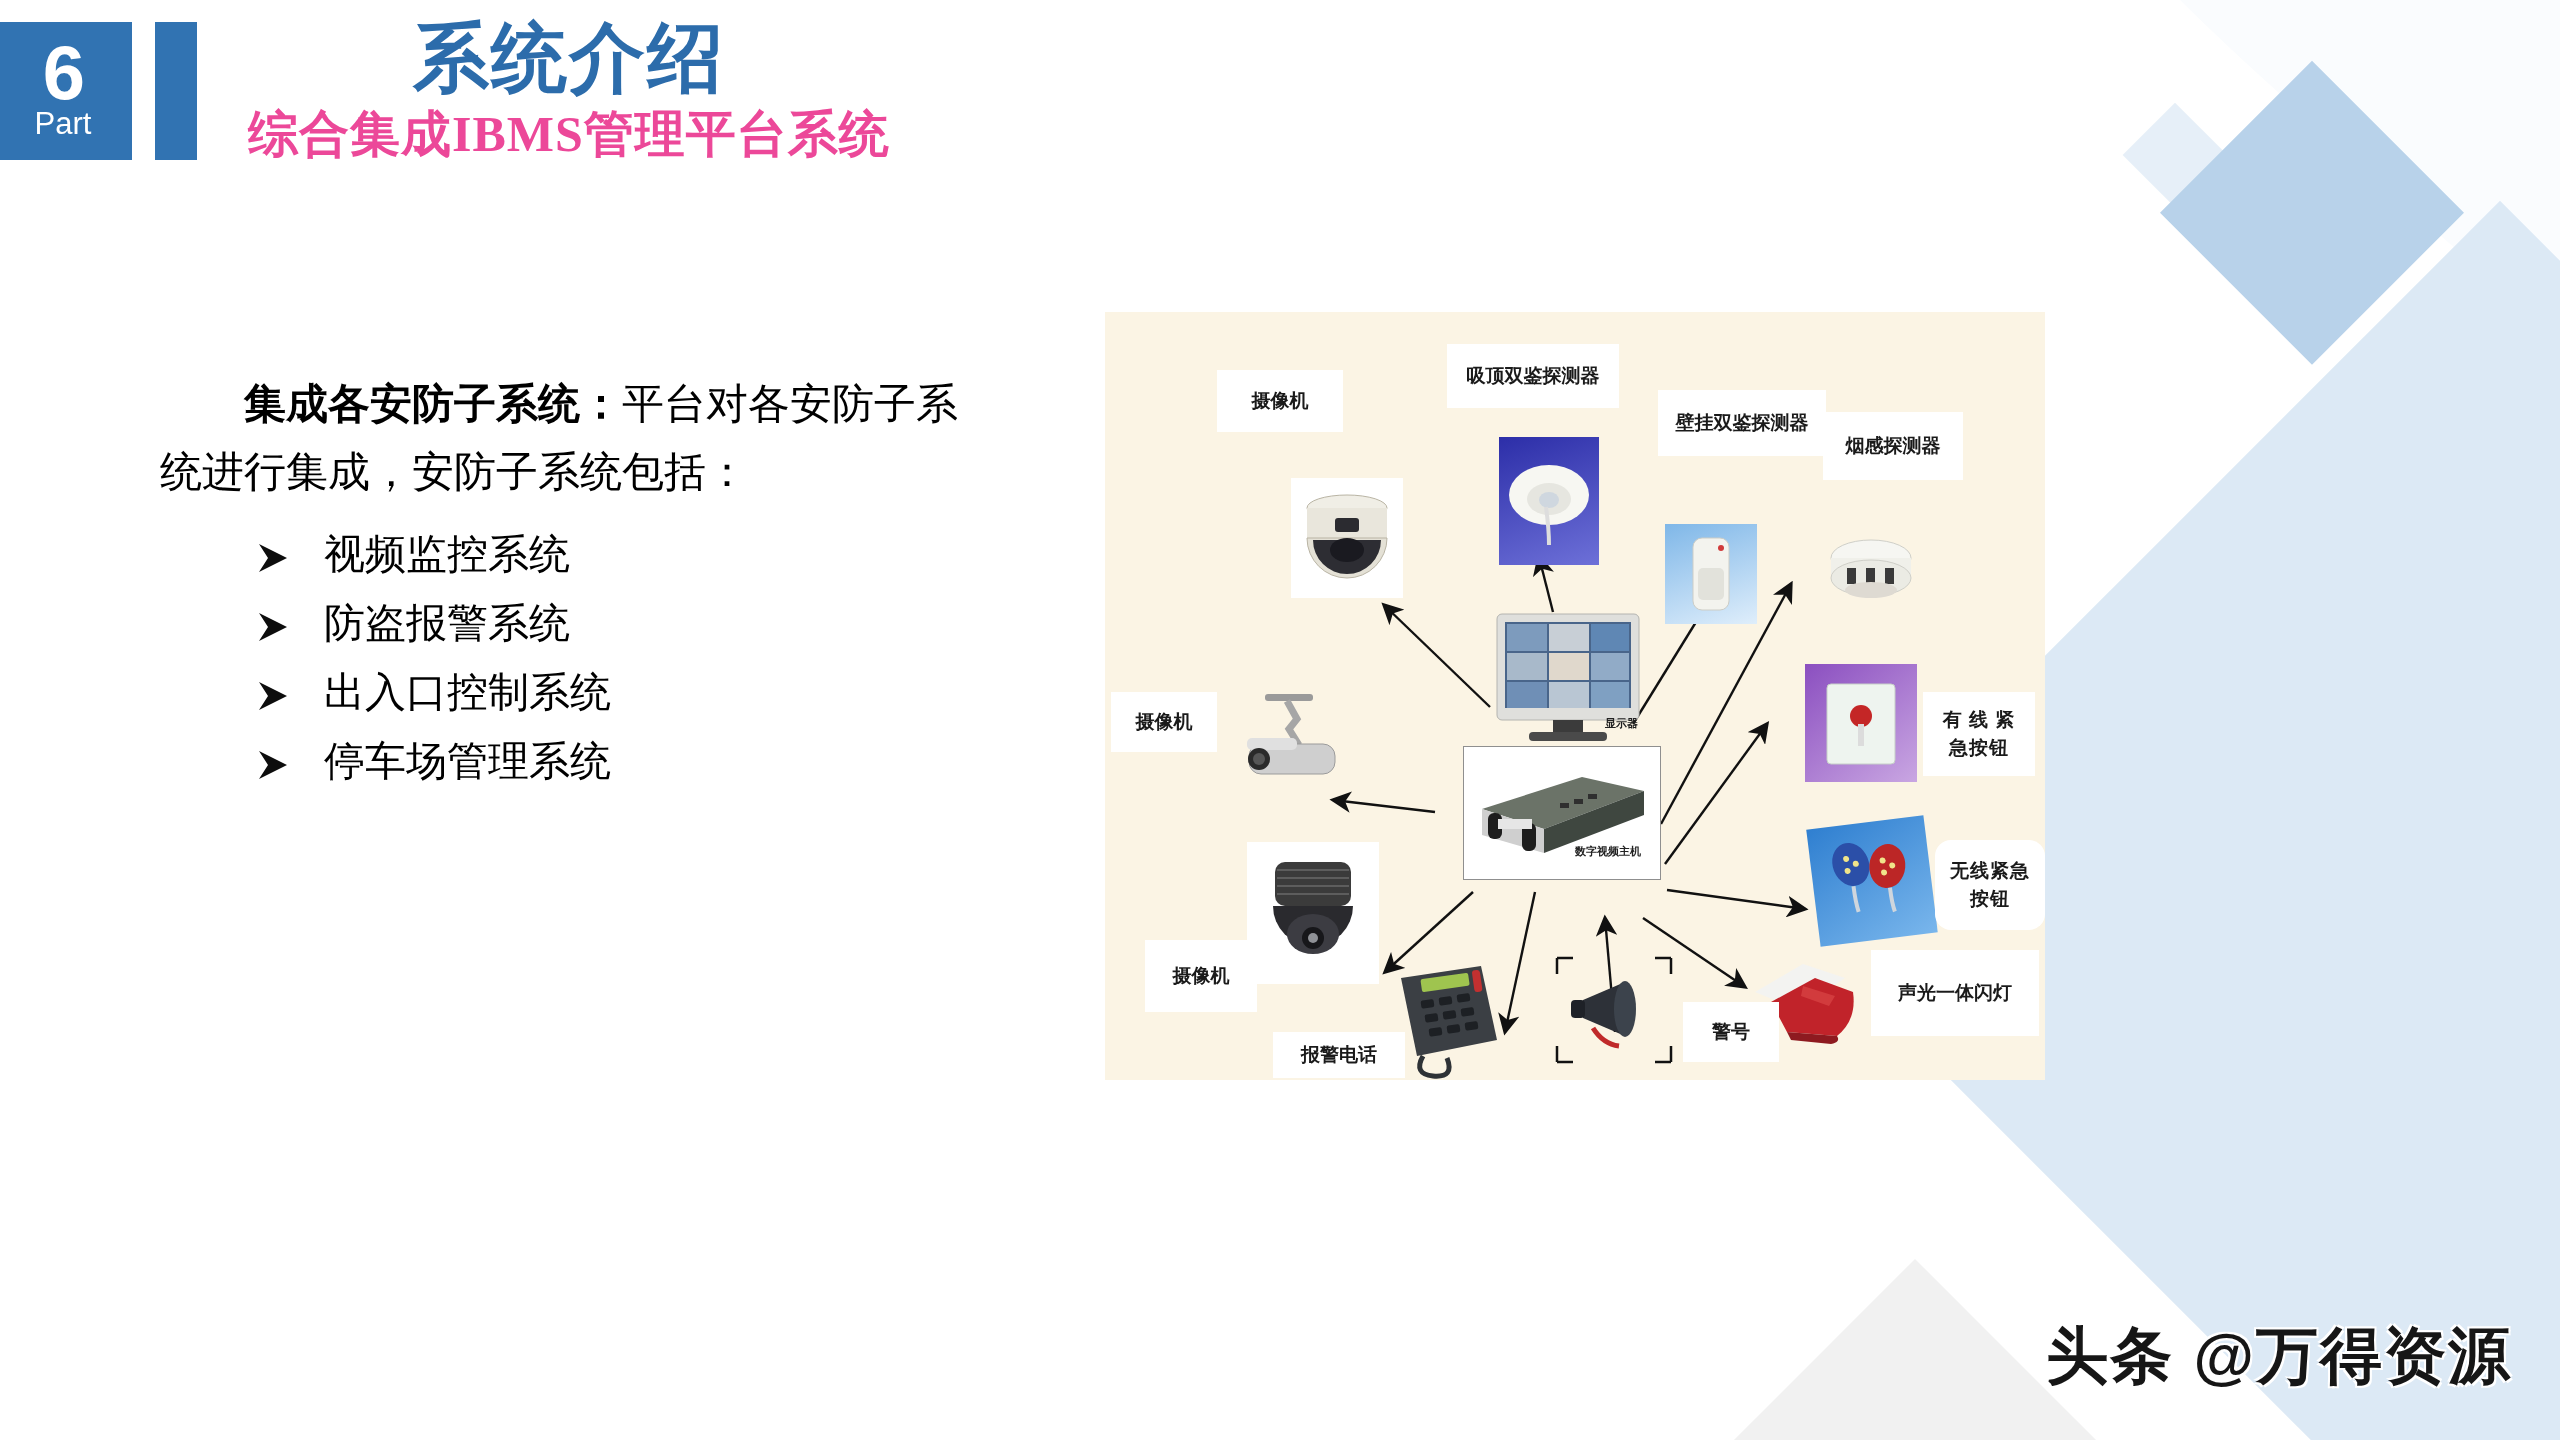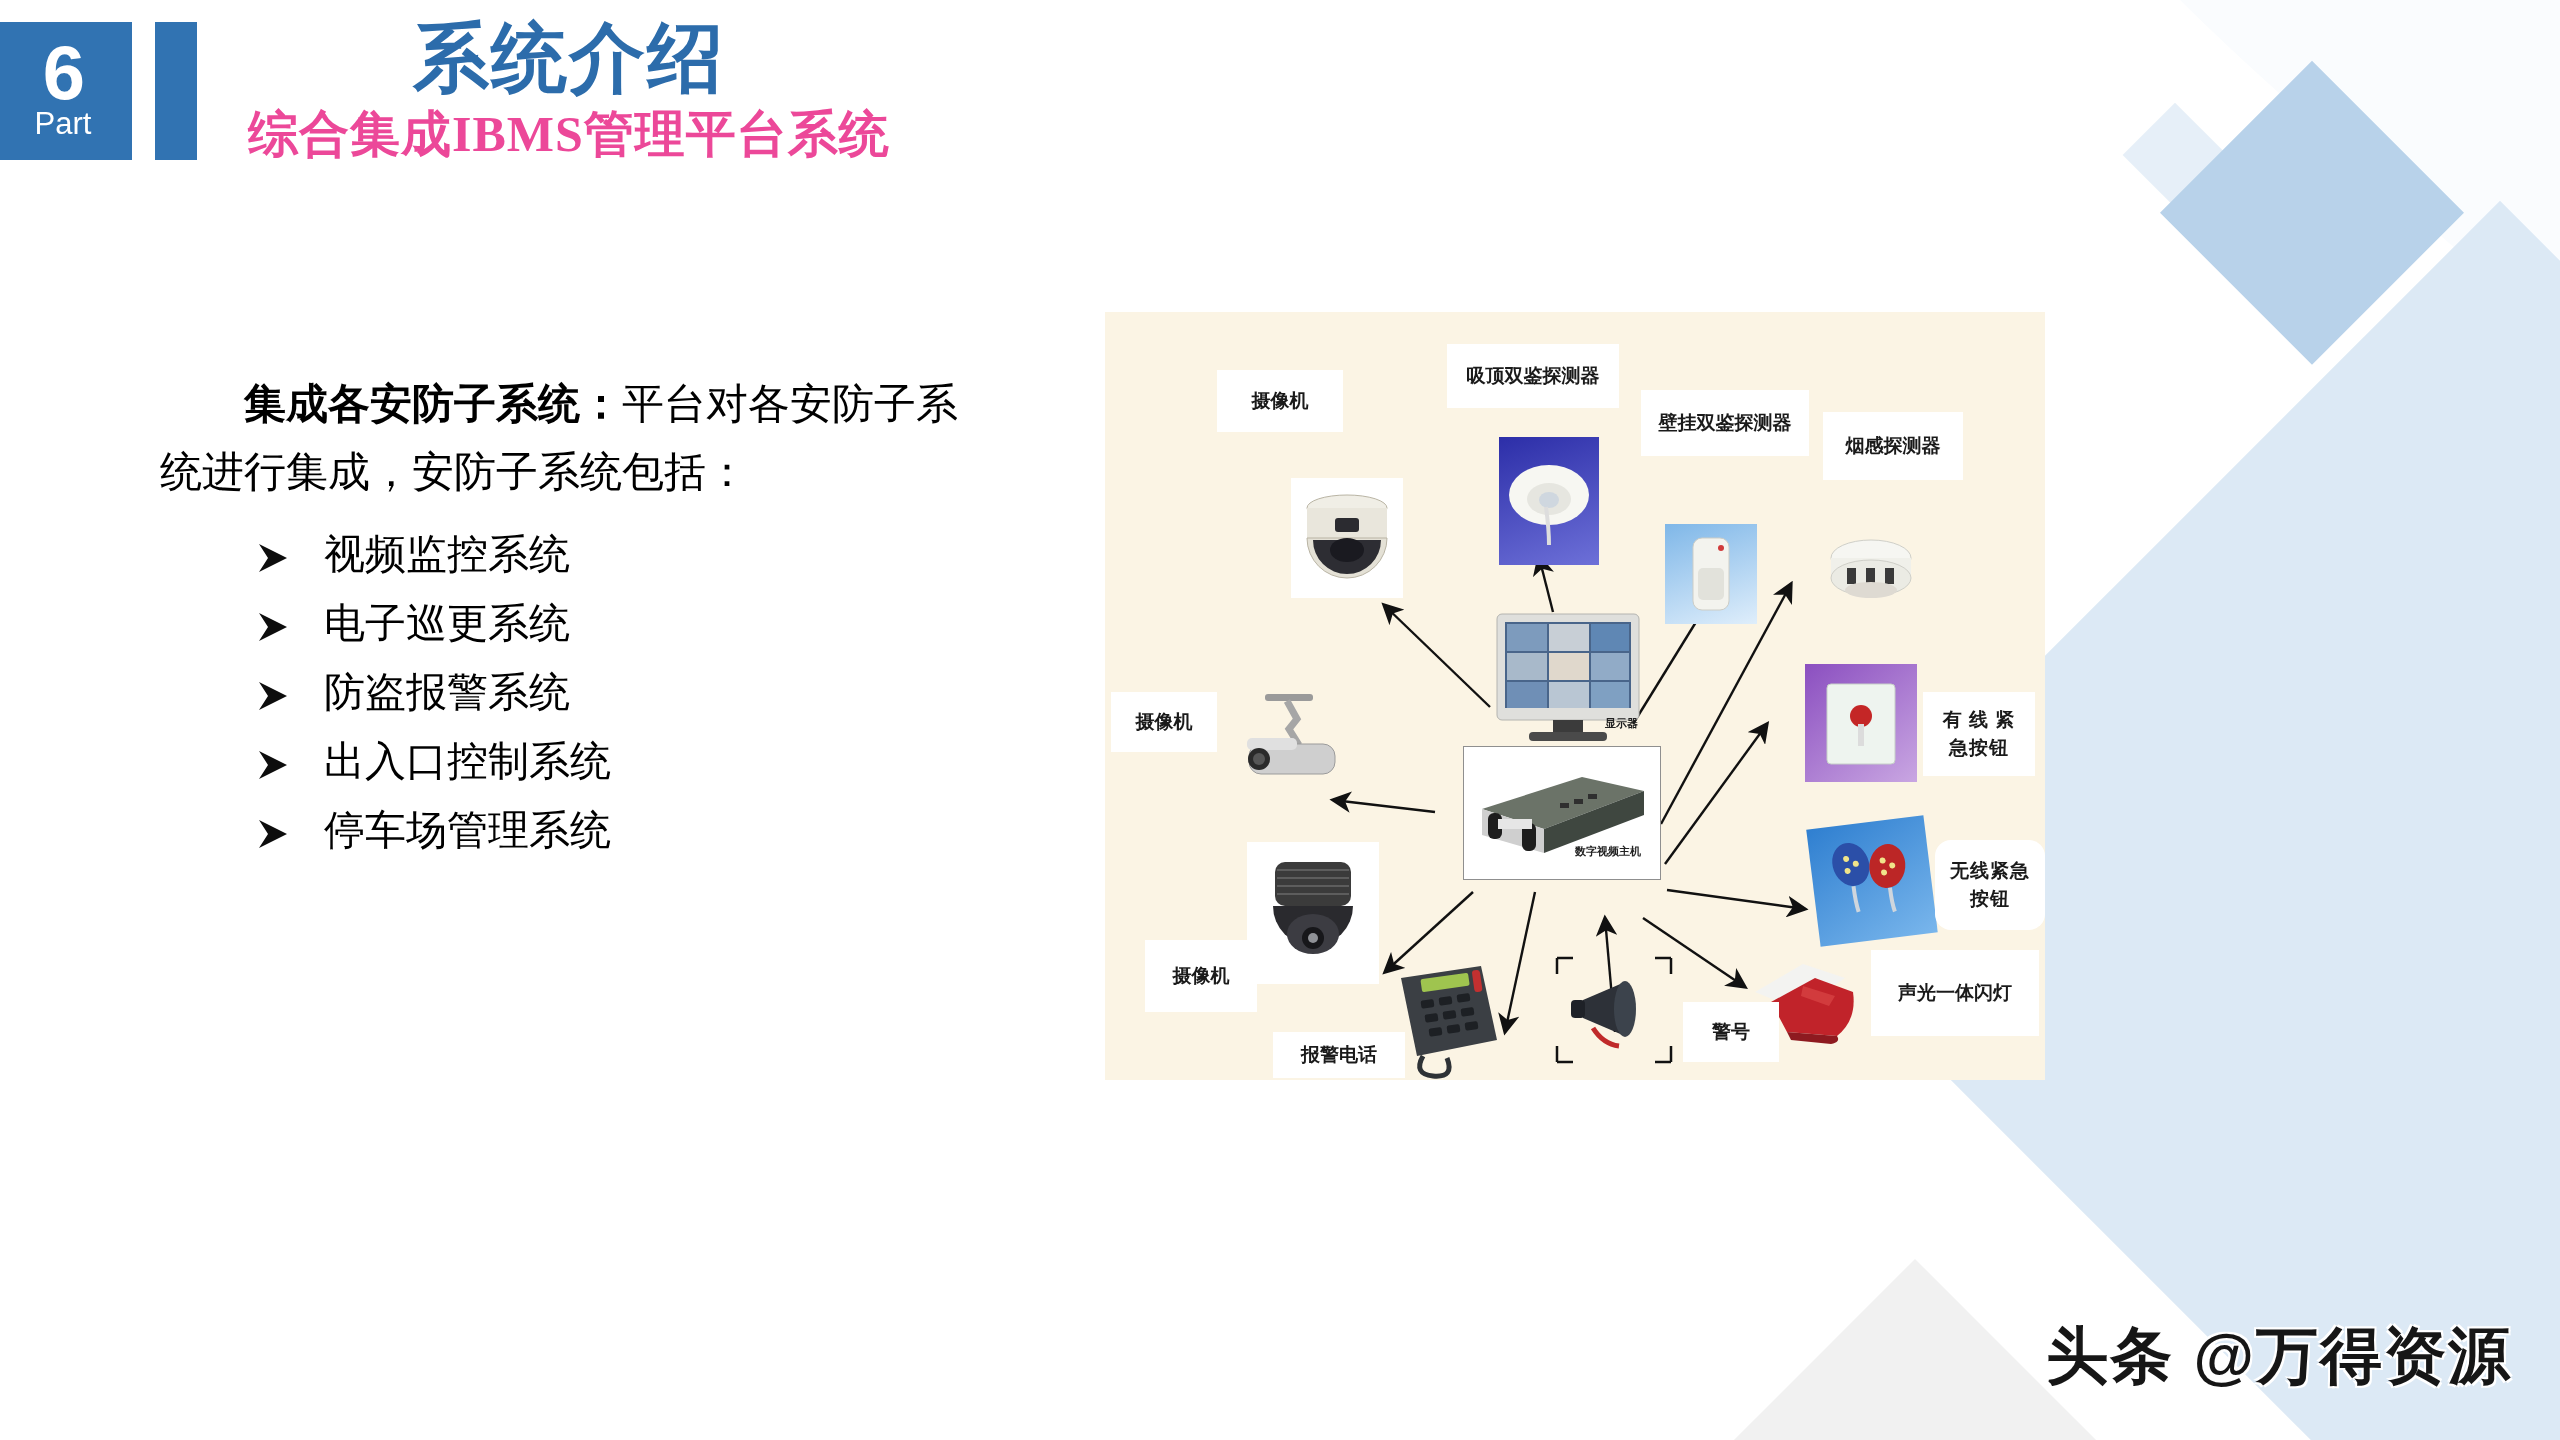--- a/index.html
+++ b/index.html
@@ -106,28 +106,20 @@
   <p class="para"><b>集成各安防子系统：</b><span>平台对各安防子系统进行集成，安防子系统包括：</span></p>
 
   <ul class="bullets">
     <li>
       <span class="arrow-bullet">
         <svg width="34" height="34" viewBox="0 0 34 34">
             <path d="M3 3 L31 17 L3 31 L12 17 Z" fill="#0d0d0d"></path>
           </svg>
       </span>
       <span>视频监控系统</span>
-    </li>
-    <li>
-      <span class="arrow-bullet">
-        <svg width="34" height="34" viewBox="0 0 34 34">
-            <path d="M3 3 L31 17 L3 31 L12 17 Z" fill="#0d0d0d"></path>
-          </svg>
-      </span>
-      <span>电子巡更系统</span>
     </li>
     <li>
       <span class="arrow-bullet">
         <svg width="34" height="34" viewBox="0 0 34 34">
             <path d="M3 3 L31 17 L3 31 L12 17 Z" fill="#0d0d0d"></path>
           </svg>
       </span>
       <span>防盗报警系统</span>
     </li>
     <li>
@@ -349,21 +341,21 @@
       <path d="M58 42 L90 52 L84 62 L56 52 Z" fill="#dd4b4b" opacity=".6"></path>
     </svg>
   </div>
 
   <div class="lbl" style="left:112px;top:58px;width:126px;height:62px;">
     <span>摄像机</span></div>
 
   <div class="lbl" style="left:342px;top:32px;width:172px;height:64px;">
     <span>吸顶双鉴探测器</span></div>
 
-  <div class="lbl" style="left:536px;top:78px;width:168px;height:66px;">
+  <div class="lbl" style="left:553px;top:78px;width:168px;height:66px;">
     <span>壁挂双鉴探测器</span></div>
 
   <div class="lbl" style="left:718px;top:100px;width:140px;height:68px;">
     <span>烟感探测器</span></div>
 
   <div class="lbl" style="left:6px;top:380px;width:106px;height:60px;">
     <span>摄像机</span></div>
 
   <div class="lbl" style="left:40px;top:628px;width:112px;height:72px;">
     <span>摄像机</span></div>

